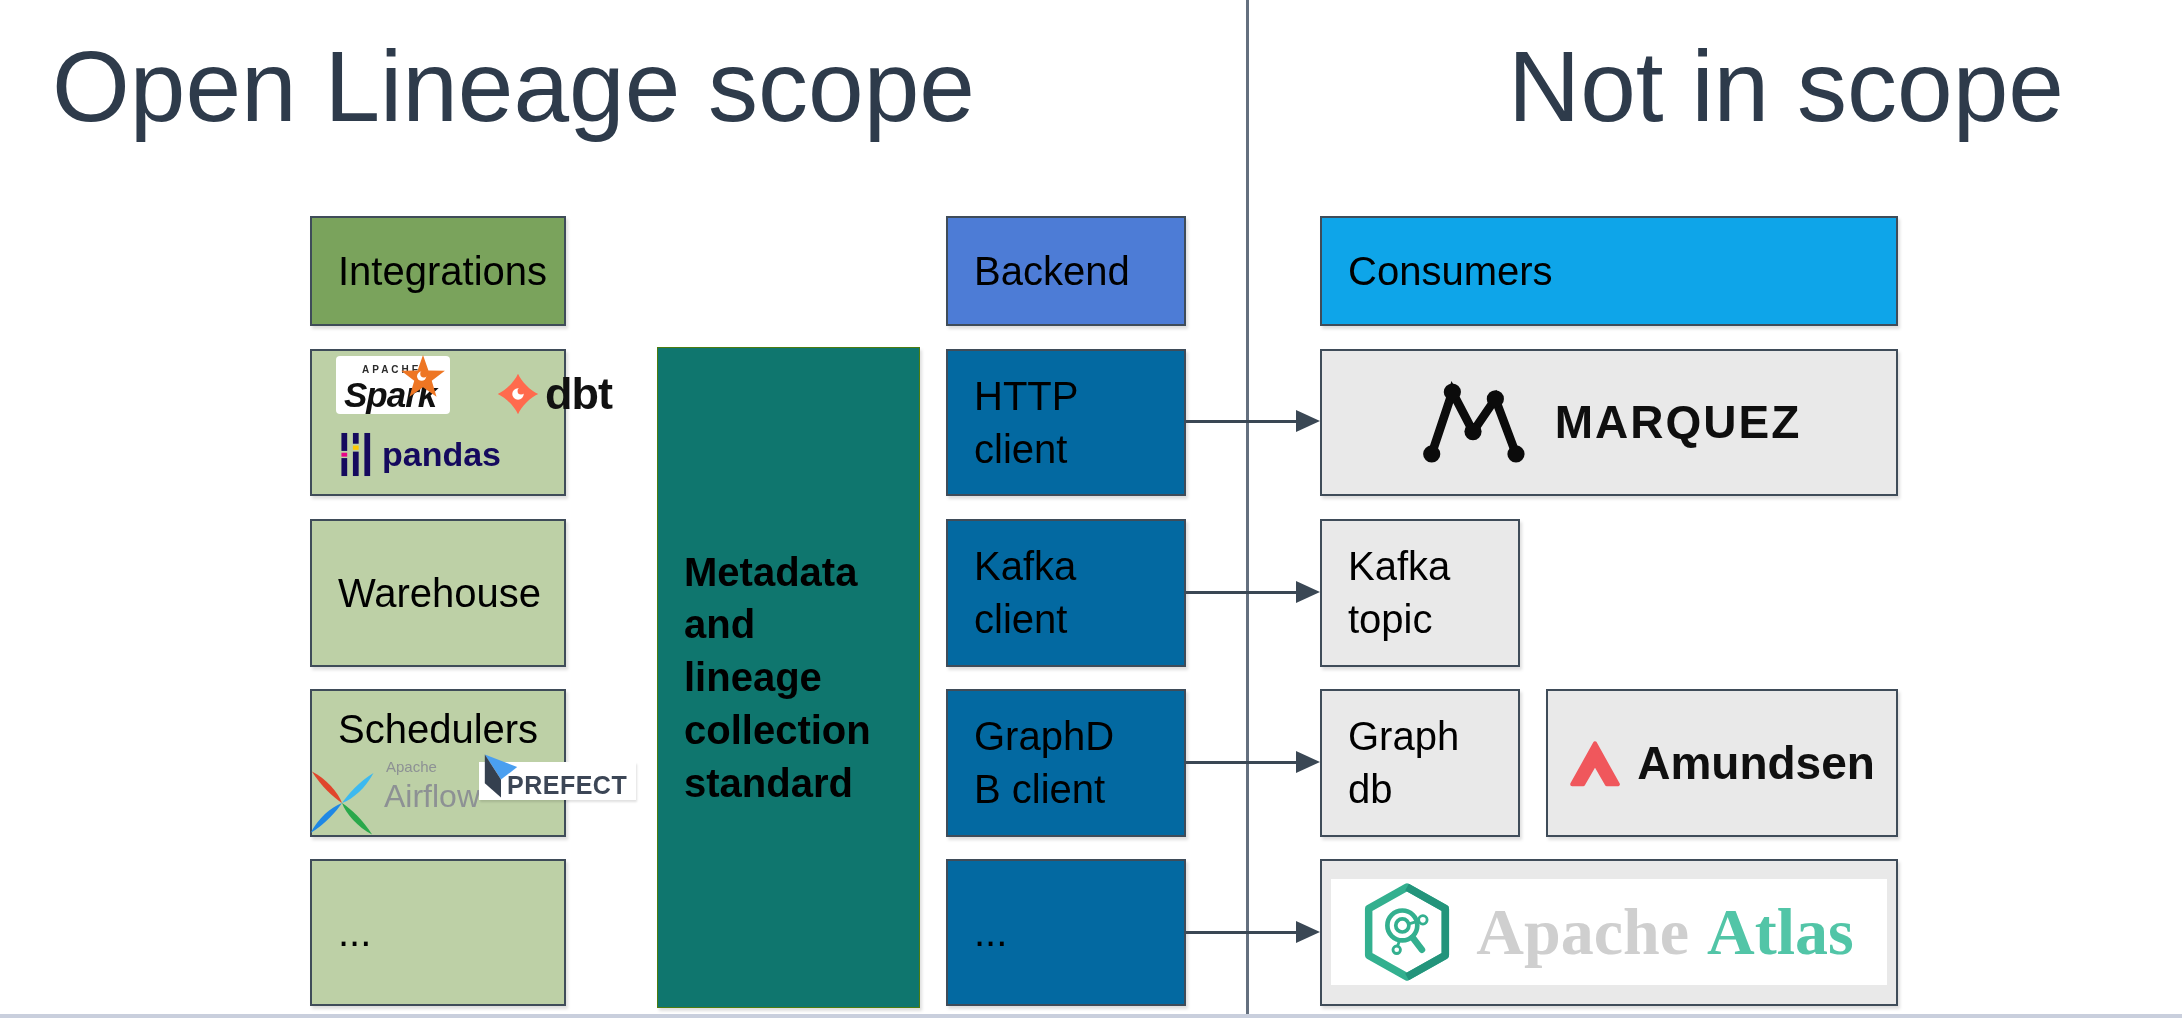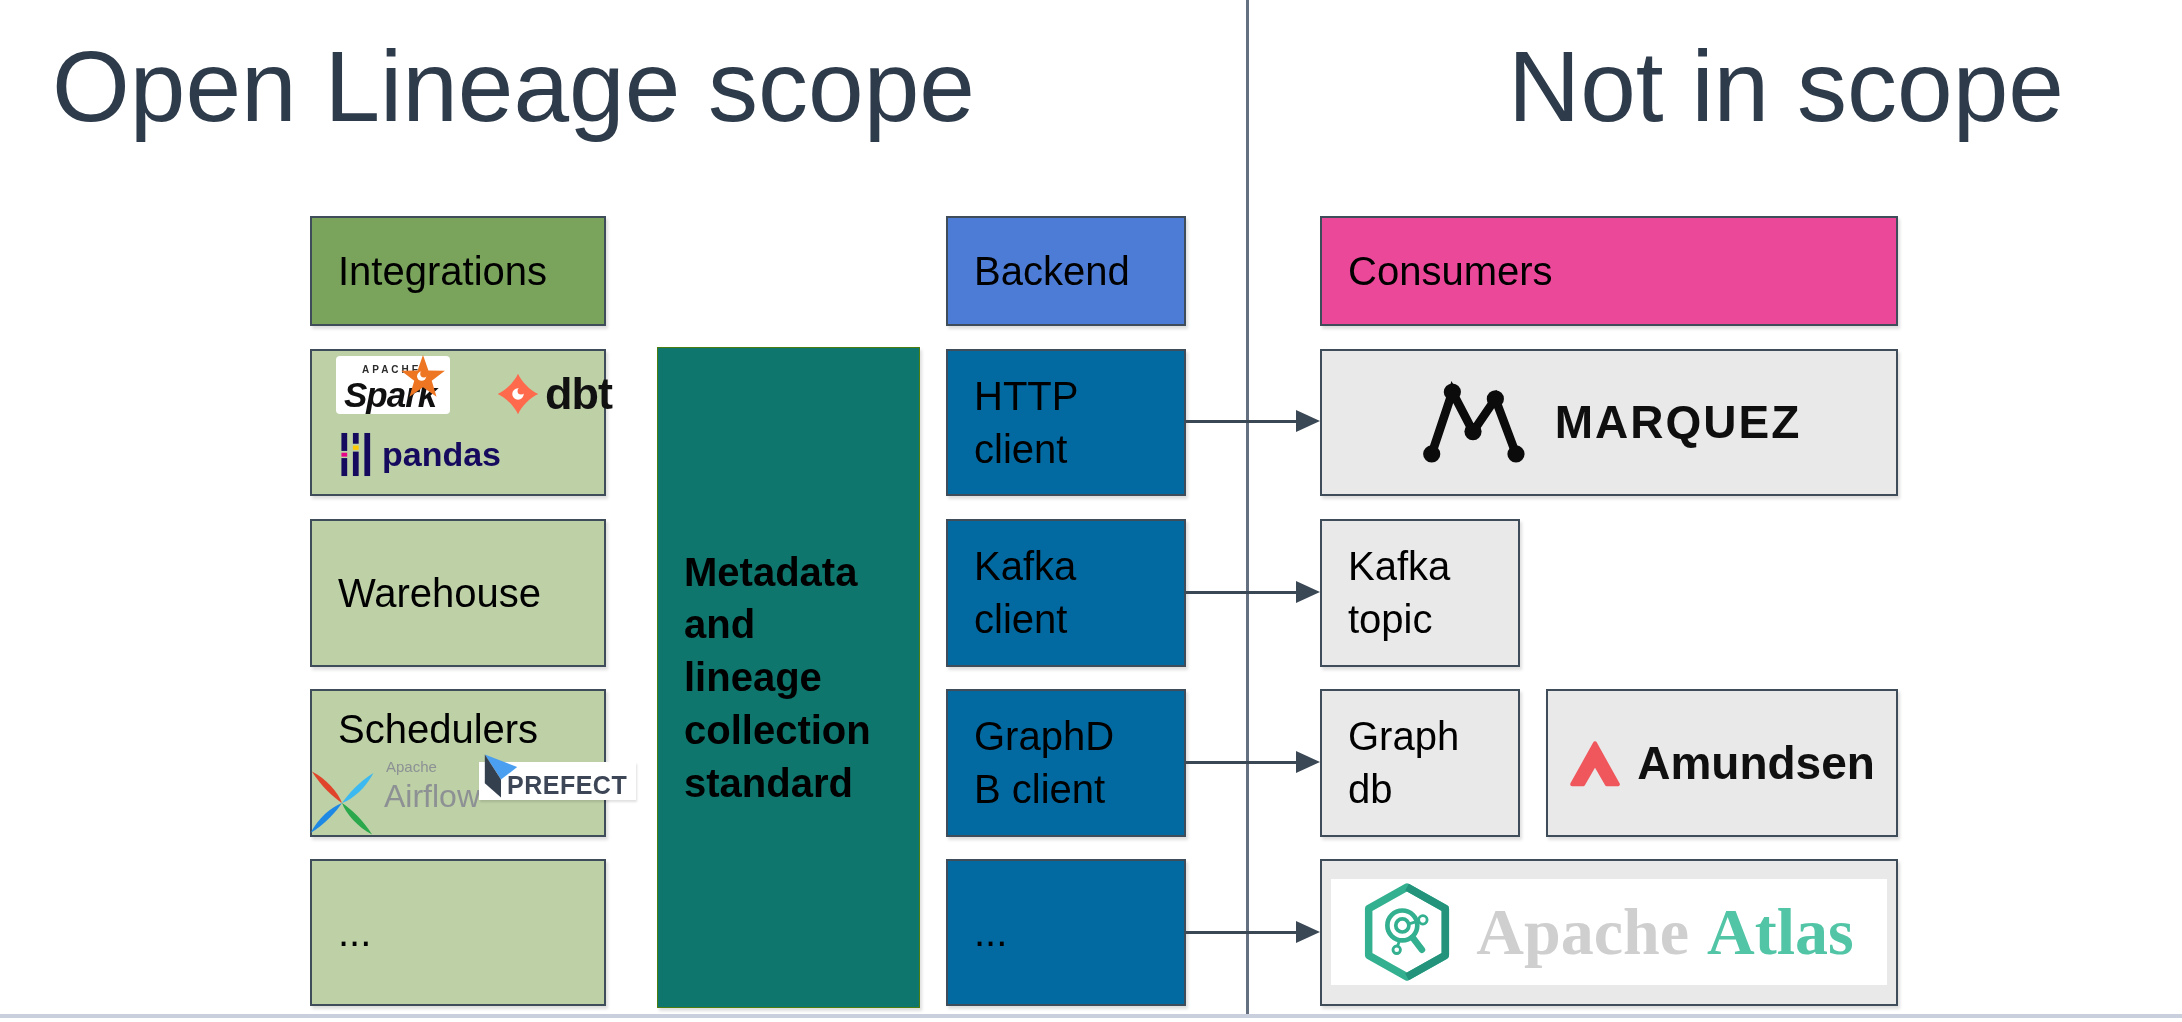--- a/index.html
+++ b/index.html
@@ -11,25 +11,25 @@
 
   .box{position:absolute;box-sizing:border-box;border:2px solid #3f4c59;
        font-size:40px;line-height:1.32;color:#000;display:flex;align-items:center;
        padding-left:26px;padding-right:8px;white-space:pre-line;
        box-shadow:2px 3px 3px rgba(0,0,0,0.13);}
   .hgreen{background:#7aa35c;}
   .lgreen{background:#bdd0a6;}
   .teal{background:#0f766e;border:1px solid #4d7c0f;font-weight:bold;}
   .hblue{background:#4d7cd6;}
   .lblue{background:#0369a1;}
-  .hgray{background:#ec4899;}
+  .hgray{background:#0ea5e9;}
   .lgray{background:#e9e9e9;}
 
   
-  .c1{left:310px;width:296px;}
+  .c1{left:310px;width:256px;}
   .c3{left:946px;width:240px;}
   .c4{left:1320px;width:578px;}
   .c4s{left:1320px;width:200px;}
   .c4l{left:1546px;width:352px;}
   .rh{top:216px;height:110px;}
   .r1{top:349px;height:147px;}
   .r2{top:519px;height:148px;}
   .r3{top:689px;height:148px;}
   .r4{top:859px;height:147px;}
 

